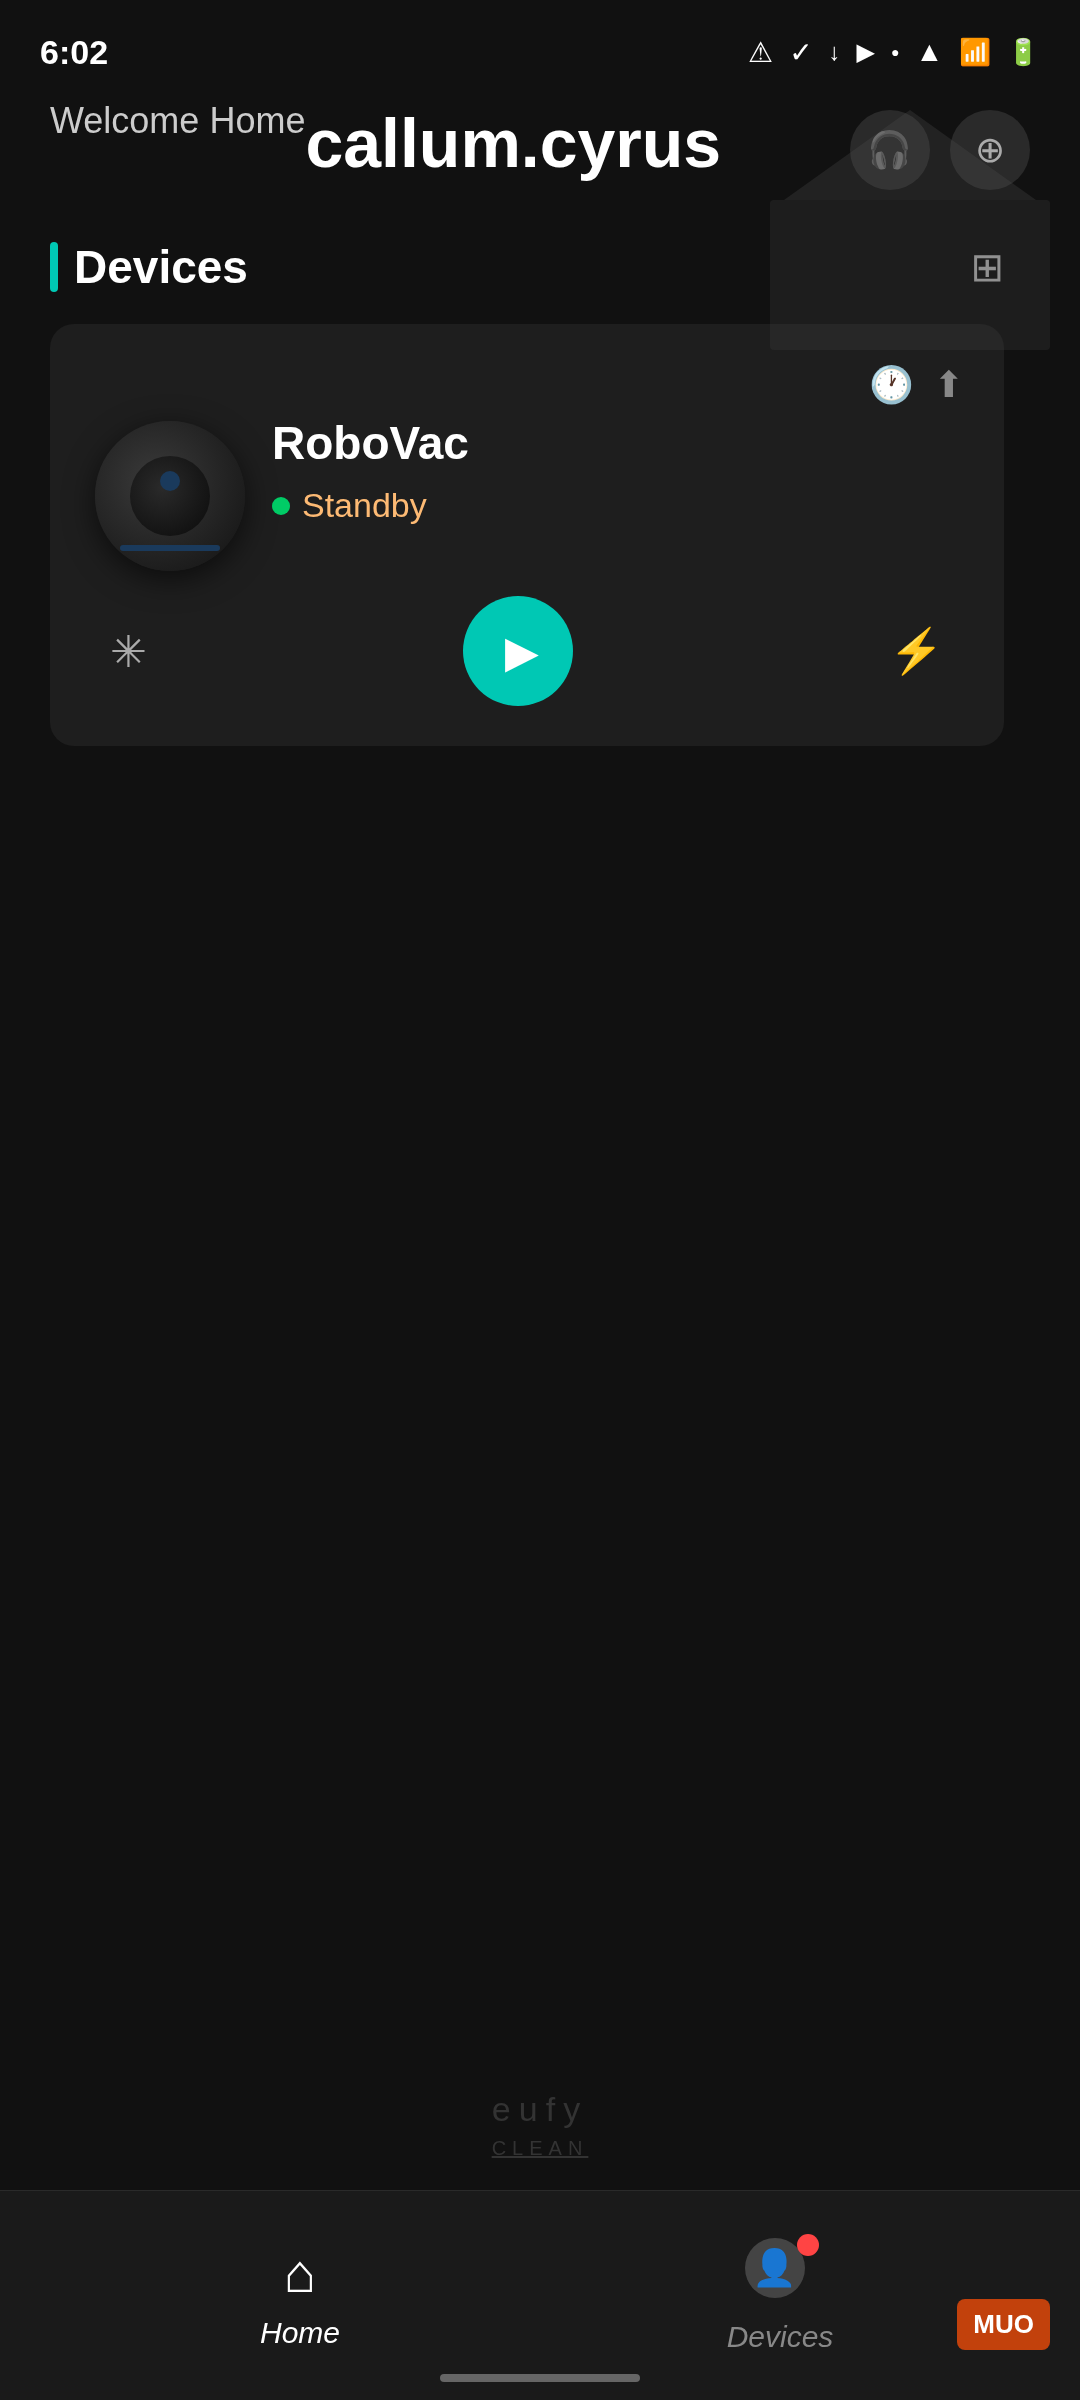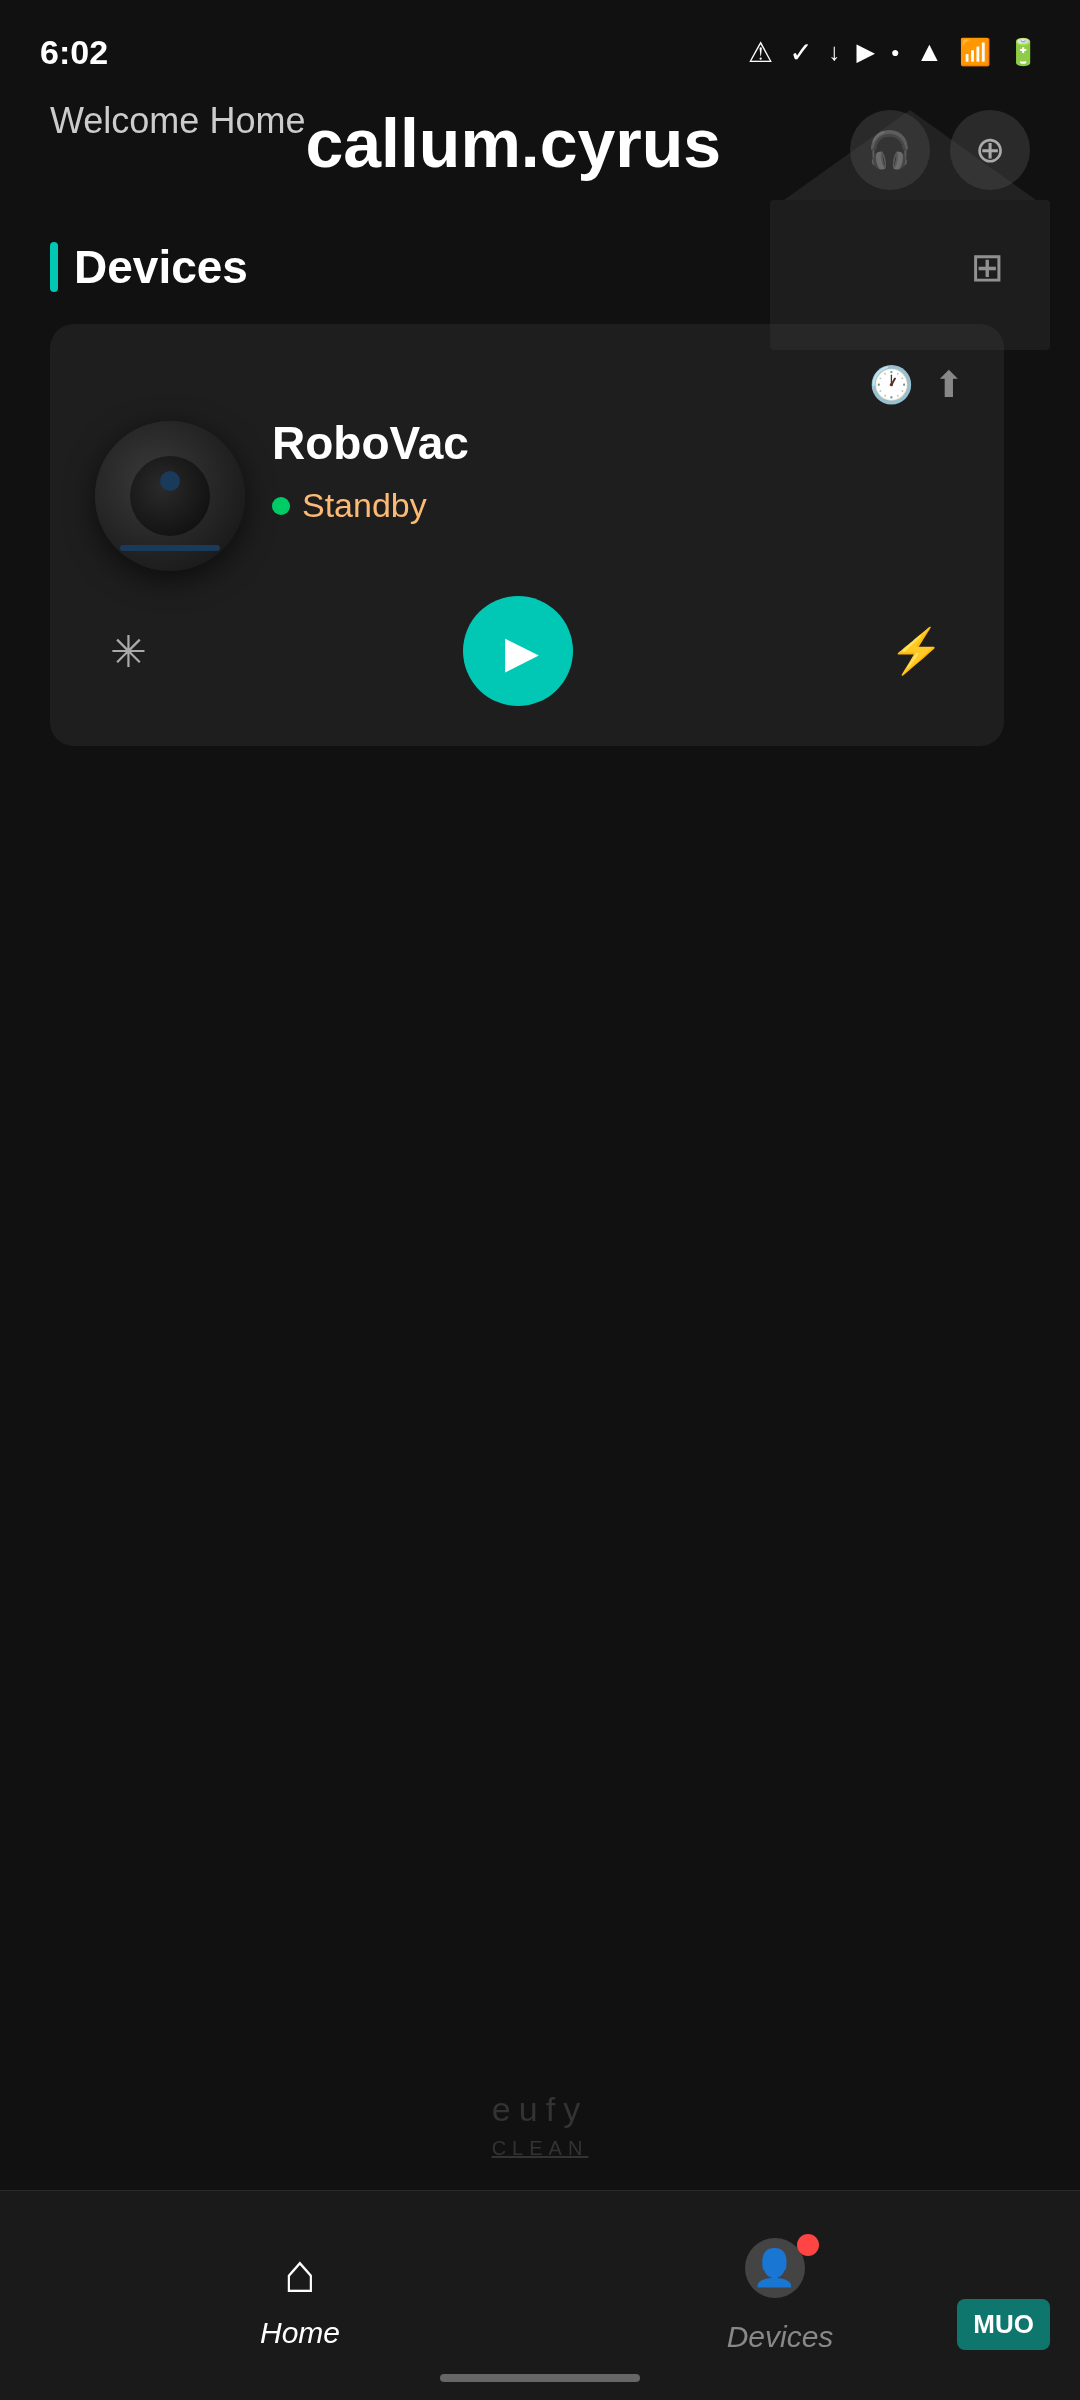--- a/index.html
+++ b/index.html
@@ -403,21 +403,21 @@
       height: 8px;
       background: #666666;
       border-radius: 4px;
     }
 
     
     .muo-badge {
       position: absolute;
       bottom: 50px;
       right: 30px;
-      background: #0f766e;
+      background: #c2410c;
       color: white;
       padding: 10px 16px;
       border-radius: 8px;
       font-size: 26px;
       font-weight: 700;
     }
   </style>
 </head>
 <body>
 

